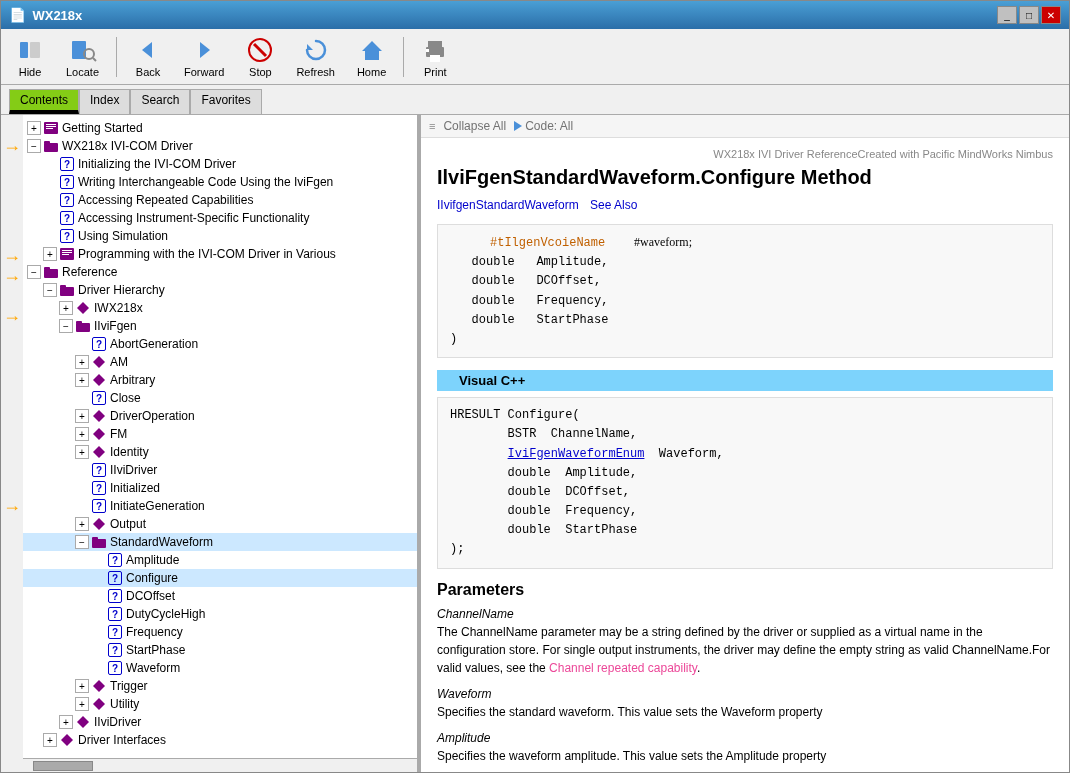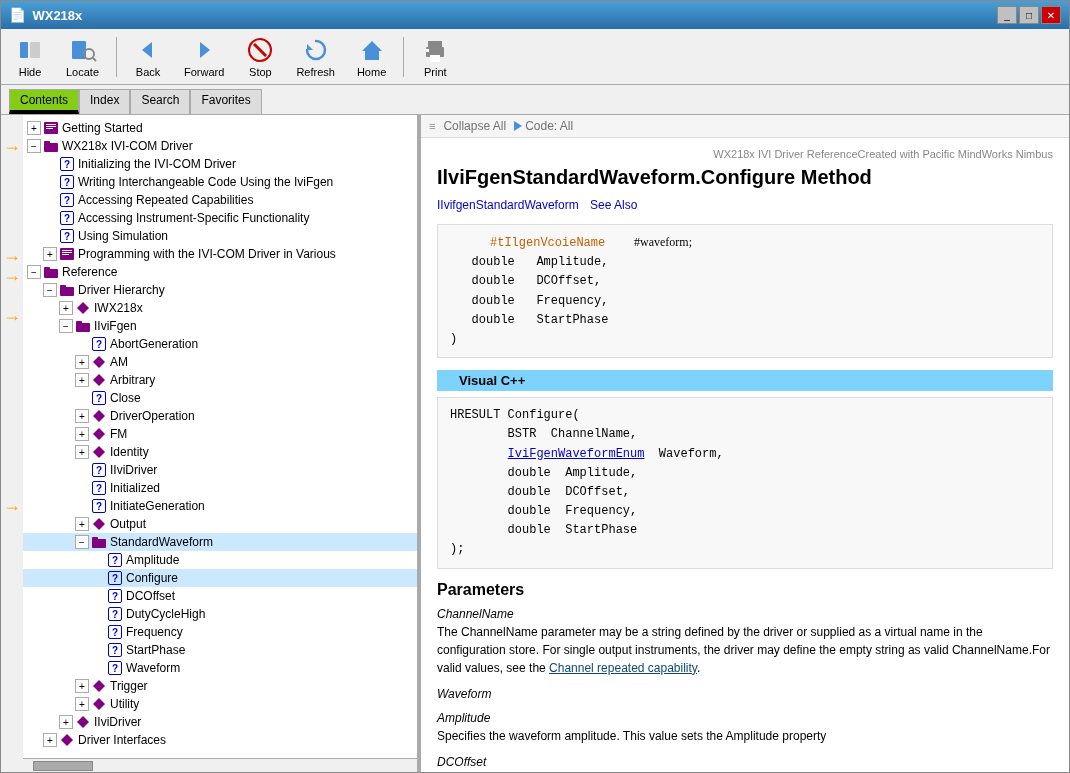--- a/index.html
+++ b/index.html
@@ -590,23 +590,24 @@
         double  Amplitude,
         double  DCOffset,
         double  Frequency,
         double  StartPhase
 );</div>
 
         <div style="margin-top:12px;">
           <div style="font-size:16px; font-weight:bold; margin-bottom:0;">Parameters</div>
 
           <div class="param-name"><em>ChannelName</em></div>
-          <div class="param-desc">The ChannelName parameter may be a string defined by the driver or supplied as a virtual name in the configuration store. For single output instruments, the driver may define the empty string as valid ChannelName.For valid values, see the <a style="color:#0c4a6e; text-decoration:underline; cursor:pointer;">Channel repeated capability</a>.</div>
+          <div class="param-desc">The ChannelName parameter may be a string defined by the driver or supplied as a virtual name in the configuration store. For single output instruments, the driver may define the empty string as valid ChannelName.For valid values, see the <a style="color:#ec4899; cursor:pointer;">Channel repeated capability</a>.</div>
 
           <div class="param-name" style="margin-top:10px;"><em>Waveform</em></div>
+          <div class="param-desc">Specifies the standard waveform. This value sets the Waveform property</div>
 
           <div class="param-name" style="margin-top:10px;"><em>Amplitude</em></div>
           <div class="param-desc">Specifies the waveform amplitude. This value sets the Amplitude property</div>
 
           <div class="param-name" style="margin-top:10px;"><em>DCOffset</em></div>
 
         </div>
       </div>
     </div>
   </div>

